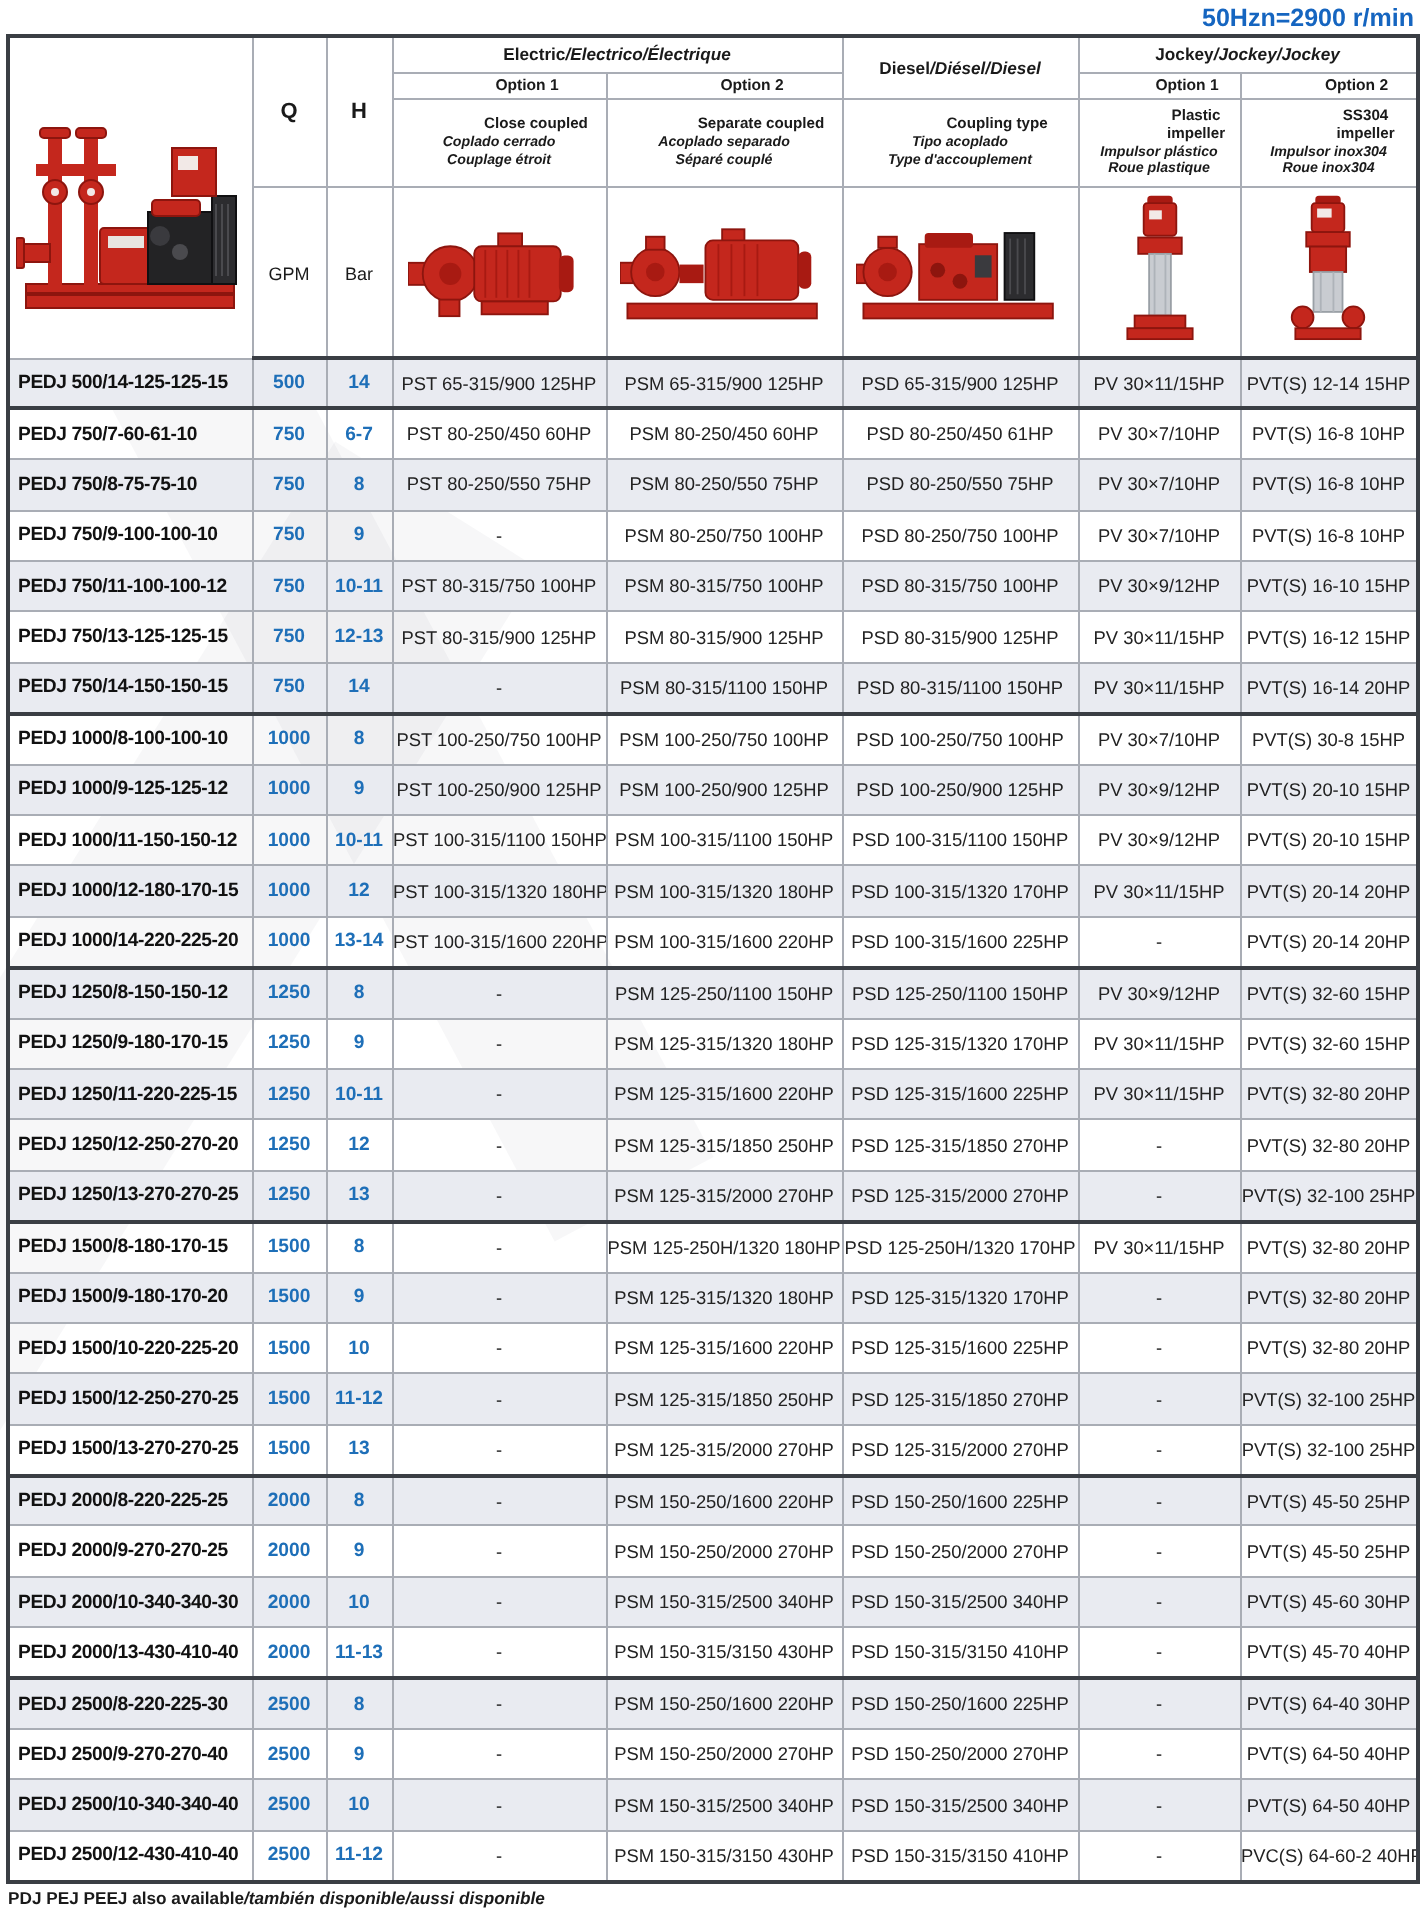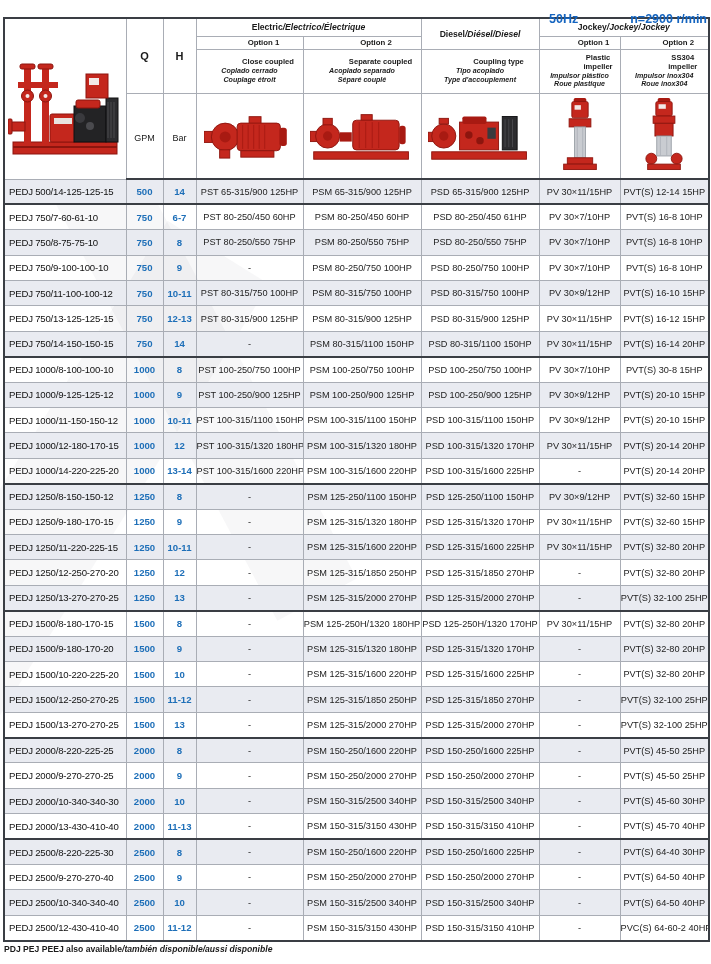--- a/index.html
+++ b/index.html
@@ -7,21 +7,21 @@
   body { font-family:"Liberation Sans", sans-serif; color:#1a1a1a; }
   .page { position:relative; width:711px; height:964px; background:#fff; overflow:hidden; }
 
   
   .watermark { position:absolute; left:-30px; top:150px; width:480px; height:640px;
     pointer-events:none; z-index:0; }
   .watermark .wm1, .watermark .wm2 { position:absolute; background:rgba(60,70,90,0.045); }
   .wm1 { left:40px; top:60px; width:120px; height:560px; transform:rotate(32deg); }
   .wm2 { left:180px; top:-40px; width:90px; height:520px; transform:rotate(-28deg); }
 
-  .topbar { position:absolute; top:12px; right:4px; display:flex; gap:52px;
+  .topbar { position:absolute; top:2px; right:4px; display:flex; 
     font-weight:bold; font-size:12.5px; color:#1565c0; z-index:2; }
 
   table.spec { position:absolute; left:3px; top:17px; width:705px;
     border-collapse:collapse; table-layout:fixed; z-index:1; }
   table.spec { border:2px solid #3a3e44; }
   col.c-model{width:122px} col.c-q{width:37px} col.c-h{width:33px}
   col.c-e1{width:107px} col.c-e2{width:118px} col.c-d{width:118px}
   col.c-j1{width:81px} col.c-j2{width:89px}
 
   thead td, thead th { border:1px solid #a9adb5; vertical-align:middle;
@@ -37,21 +37,21 @@
   .desc .i { display:block; font-size:7.1px; font-weight:bold; font-style:italic; }
   .qh-letter { font-size:11px; font-weight:bold; }
   .qh-unit { font-size:9px; font-weight:normal; }
 
   tbody td { border:1px solid #a9adb5; height:24.4px; font-size:9.2px;
     text-align:center; vertical-align:middle; color:#222; white-space:nowrap;
     overflow:hidden; }
   tbody tr { height:25.4px; }
   tbody tr.alt td { background:#e9ebf1; }
   tbody tr.grp td { border-bottom:2px solid #3a3e44; }
-  td.model { text-align:left; padding-left:4px; font-weight:normal; color:#111;
+  td.model { text-align:left; padding-left:4px; font-weight:bold; color:#111;
     font-size:9.6px; letter-spacing:-0.2px; }
   td.q, td.h { font-weight:bold; color:#1e6fb8; font-size:9.6px; }
 
   .img-cell svg { display:block; margin:0 auto; }
   .photo-cell { vertical-align:middle; }
 
   .footer { position:absolute; left:4px; right:4px; top:944px; display:flex;
     justify-content:flex-start; font-size:8.6px; font-weight:bold; z-index:2; }
   .footer .i18n { font-style:italic; }
 </style>

